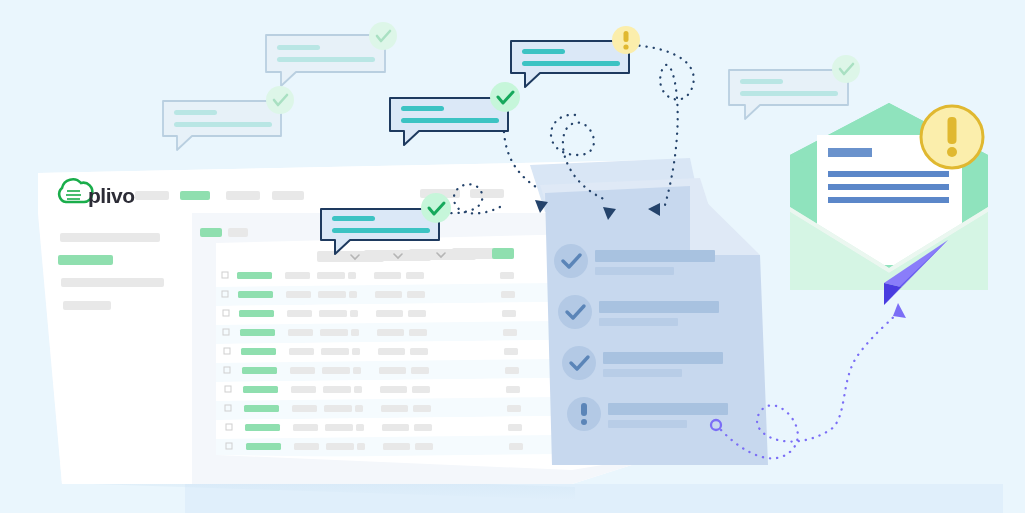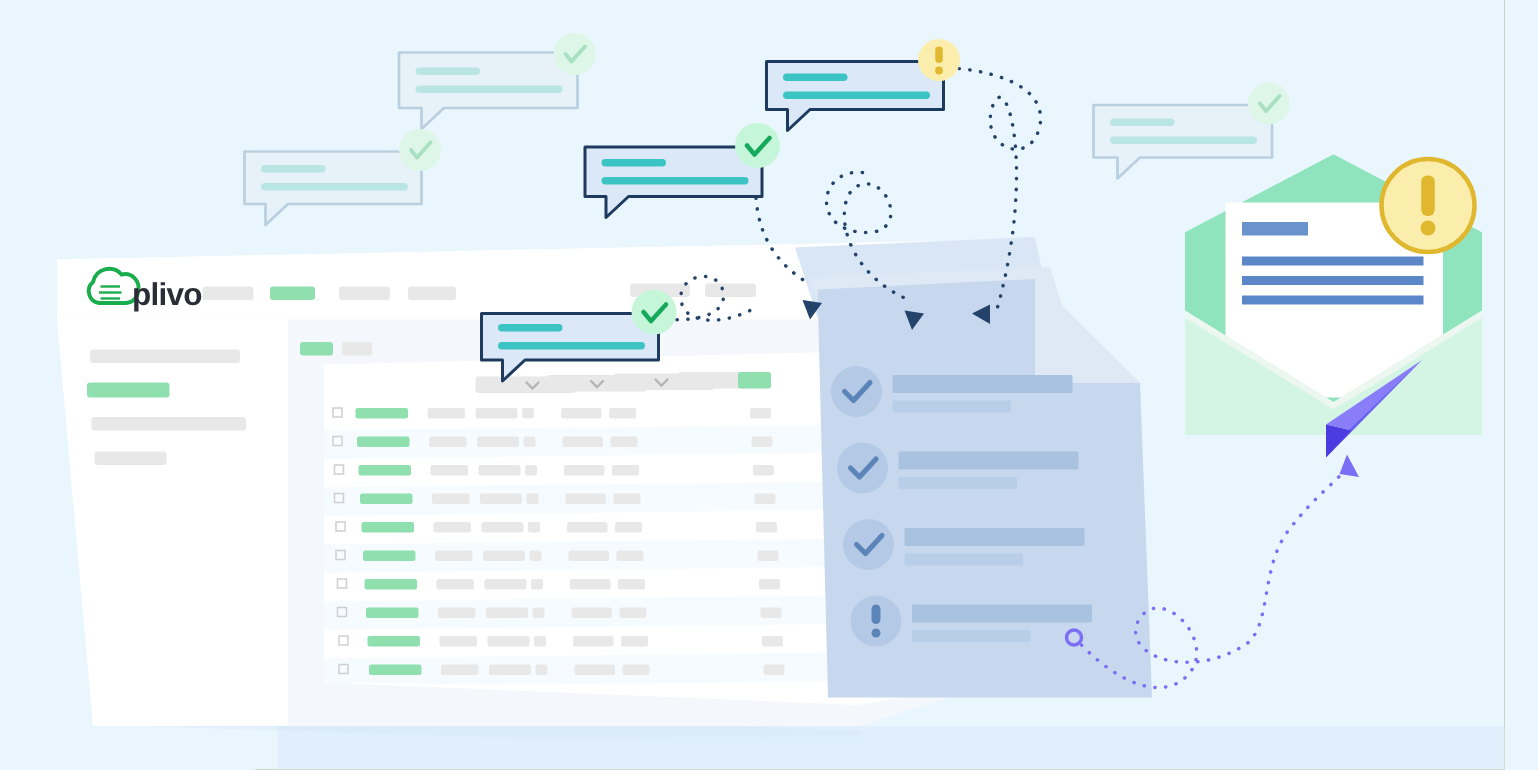--- a/index.html
+++ b/index.html
@@ -1,17 +1,17 @@
 <!DOCTYPE html>
 <html><head>
 <meta charset="utf-8">
 <style>
   html,body{margin:0;padding:0;background:#eaf6fd;}
   body{font-family:"Liberation Sans", sans-serif;}
-  #scene{position:relative;width:1003px;height:513px;overflow:hidden;background:#4d7c0f;text-align:center;}
+  #scene{position:relative;width:1003px;height:513px;overflow:hidden;background:#b91c1c;text-align:center;}
   #scene svg.layer{position:absolute;left:0;top:0;width:1025px;height:513px;overflow:visible;}
   .logo-text{font-family:"Liberation Sans", sans-serif;font-weight:bold;font-size:21px;fill:#2c2c36;letter-spacing:-0.5px;}
 </style>
 </head>
 <body>
 
 <div id="scene">
 
   <svg class="layer" viewBox="0 0 1025 513">
     <rect x="0" y="0" width="1025" height="513" fill="#eaf6fd"></rect>

